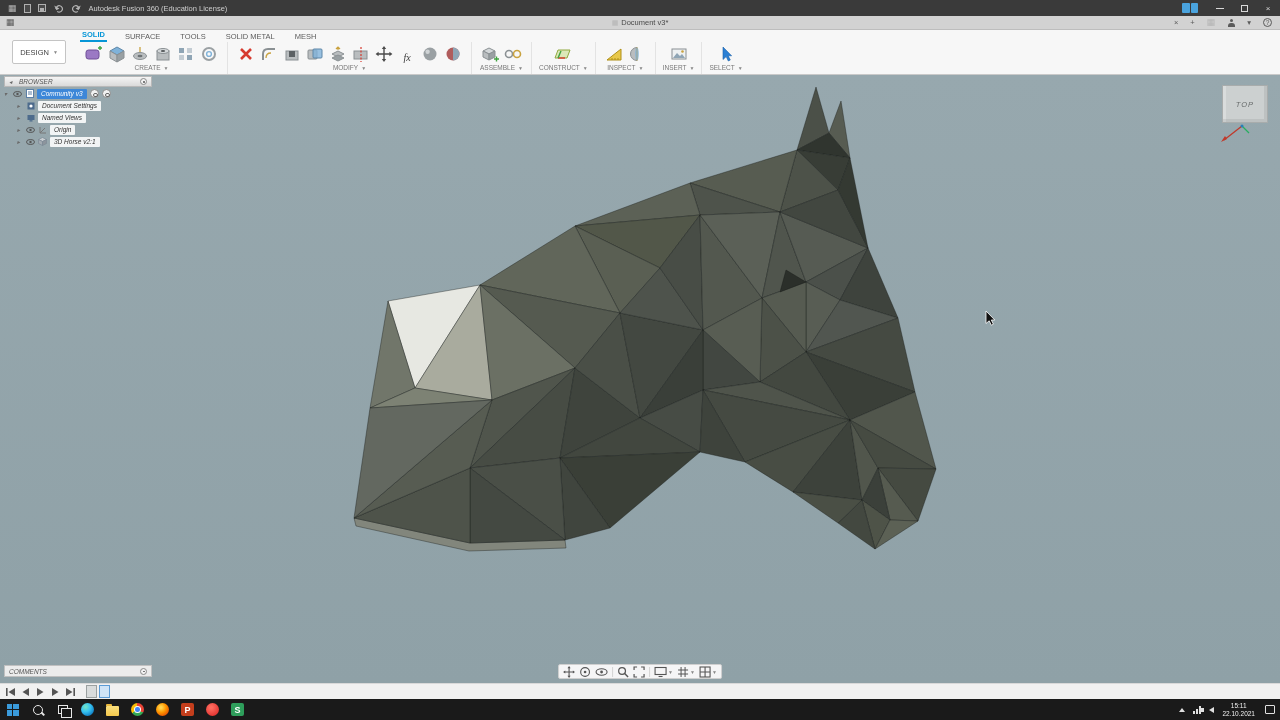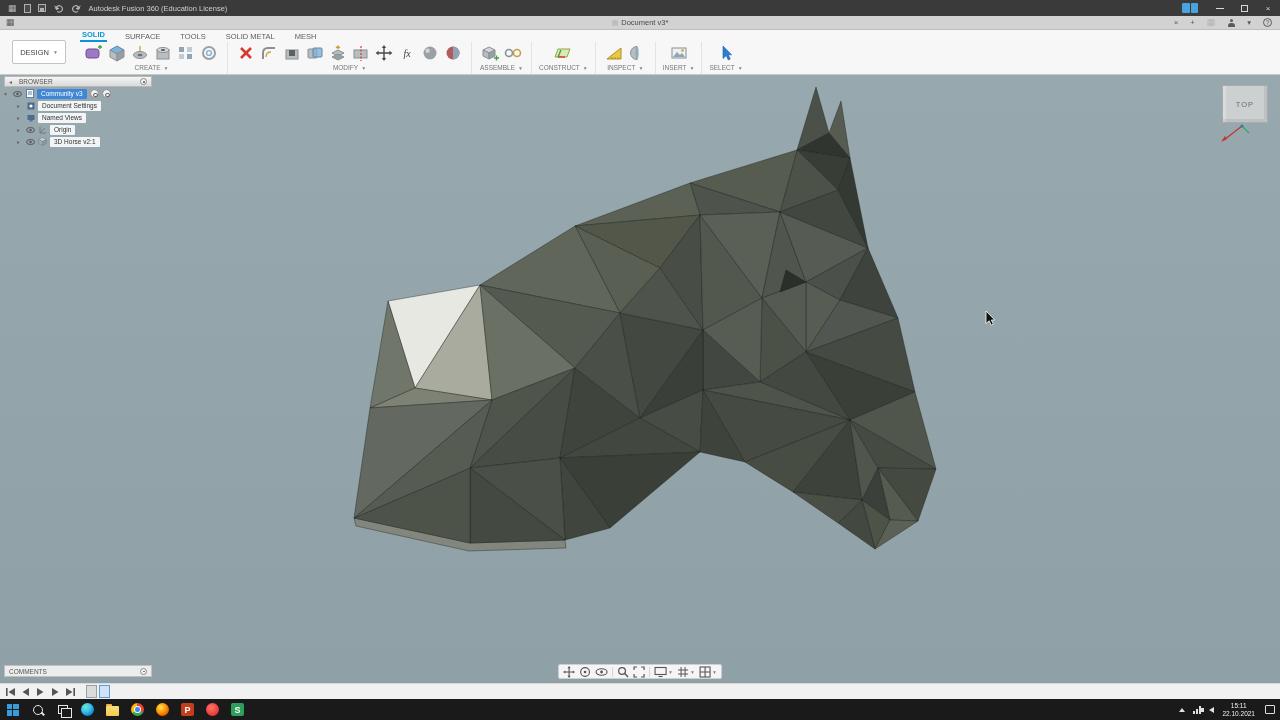--- a/index.html
+++ b/index.html
@@ -36,26 +36,26 @@
   .toolbar { position:absolute; top:30px; left:0; right:0; height:45px; background:#f7f7f7; border-bottom:1px solid #c9c9c9; display:flex; z-index:48; }
   .design-btn { margin:10px 10px 0 12px; width:54px; height:24px; border:1px solid #c4c4c4; background:#fff; border-radius:2px; font-size:7.5px; color:#444; display:flex; align-items:center; justify-content:center; gap:4px; }
   .caret { font-size:5px; color:#888; }
   .ribbon { flex:1; display:flex; flex-direction:column; }
   .ribbon-tabs { display:flex; gap:16px; height:13px; padding-left:4px; font-size:7.5px; color:#5c5c5c; align-items:flex-end; }
   .rtab { padding:0 2px 1px; }
   .rtab.active { color:#0696d7; font-weight:bold; border-bottom:2px solid #0696d7; }
   .ribbon-groups { display:flex; align-items:flex-start; height:32px; }
   .rgroup { display:flex; flex-direction:column; align-items:center; padding:0 7px; border-right:1px solid #e3e3e3; height:32px; }
   .ricons { display:flex; align-items:center; height:22px; gap:1px; }
-  .ticon { width:22px; height:20px; display:flex; align-items:center; justify-content:center; border-radius:2px; }
+  .ticon { width:22px; height:20px; display:flex; align-items:flex-end; justify-content:center; border-radius:2px; }
   .rlabel { font-size:6.5px; color:#777; margin-top:0; display:flex; gap:3px; align-items:center; }
   .fx-txt { font-style:italic; font-size:10px; color:#3c3c3c; font-family:"Liberation Serif", serif; }
 
   
-  .viewport { position:absolute; top:75px; left:0; width:1280px; height:608px; background:linear-gradient(#97a8ae,#8fa1a7); overflow:hidden; z-index:1; }
+  .viewport { position:absolute; top:75px; left:0; width:1280px; height:608px; background:linear-gradient(#97a8ae,#8fa1a7); overflow:hidden; z-index:1;font-style:italic; }
   .horse-svg { position:absolute; left:0; top:0; }
 
   
   .browser { position:absolute; left:4px; top:1px; width:148px; z-index:10; }
   .panel-header { height:11px; background:linear-gradient(#f4f4f4,#dadada); border:1px solid #b8b8b8; display:flex; align-items:center; font-size:6.5px; color:#555; padding:0 4px; gap:4px; }
   .panel-spacer { flex:1; }
   .panel-menu { width:7px; height:7px; border:1px solid #8a8a8a; border-radius:50%; position:relative; background:#f2f2f2; }
   .panel-menu:after { content:""; position:absolute; left:2px; top:2px; width:1.5px; height:1.5px; background:#666; border-radius:50%; }
   .b-row { display:flex; align-items:center; gap:3px; height:11px; margin-top:1px; font-size:6.5px; }
   .b-indent { margin-left:13px; }

